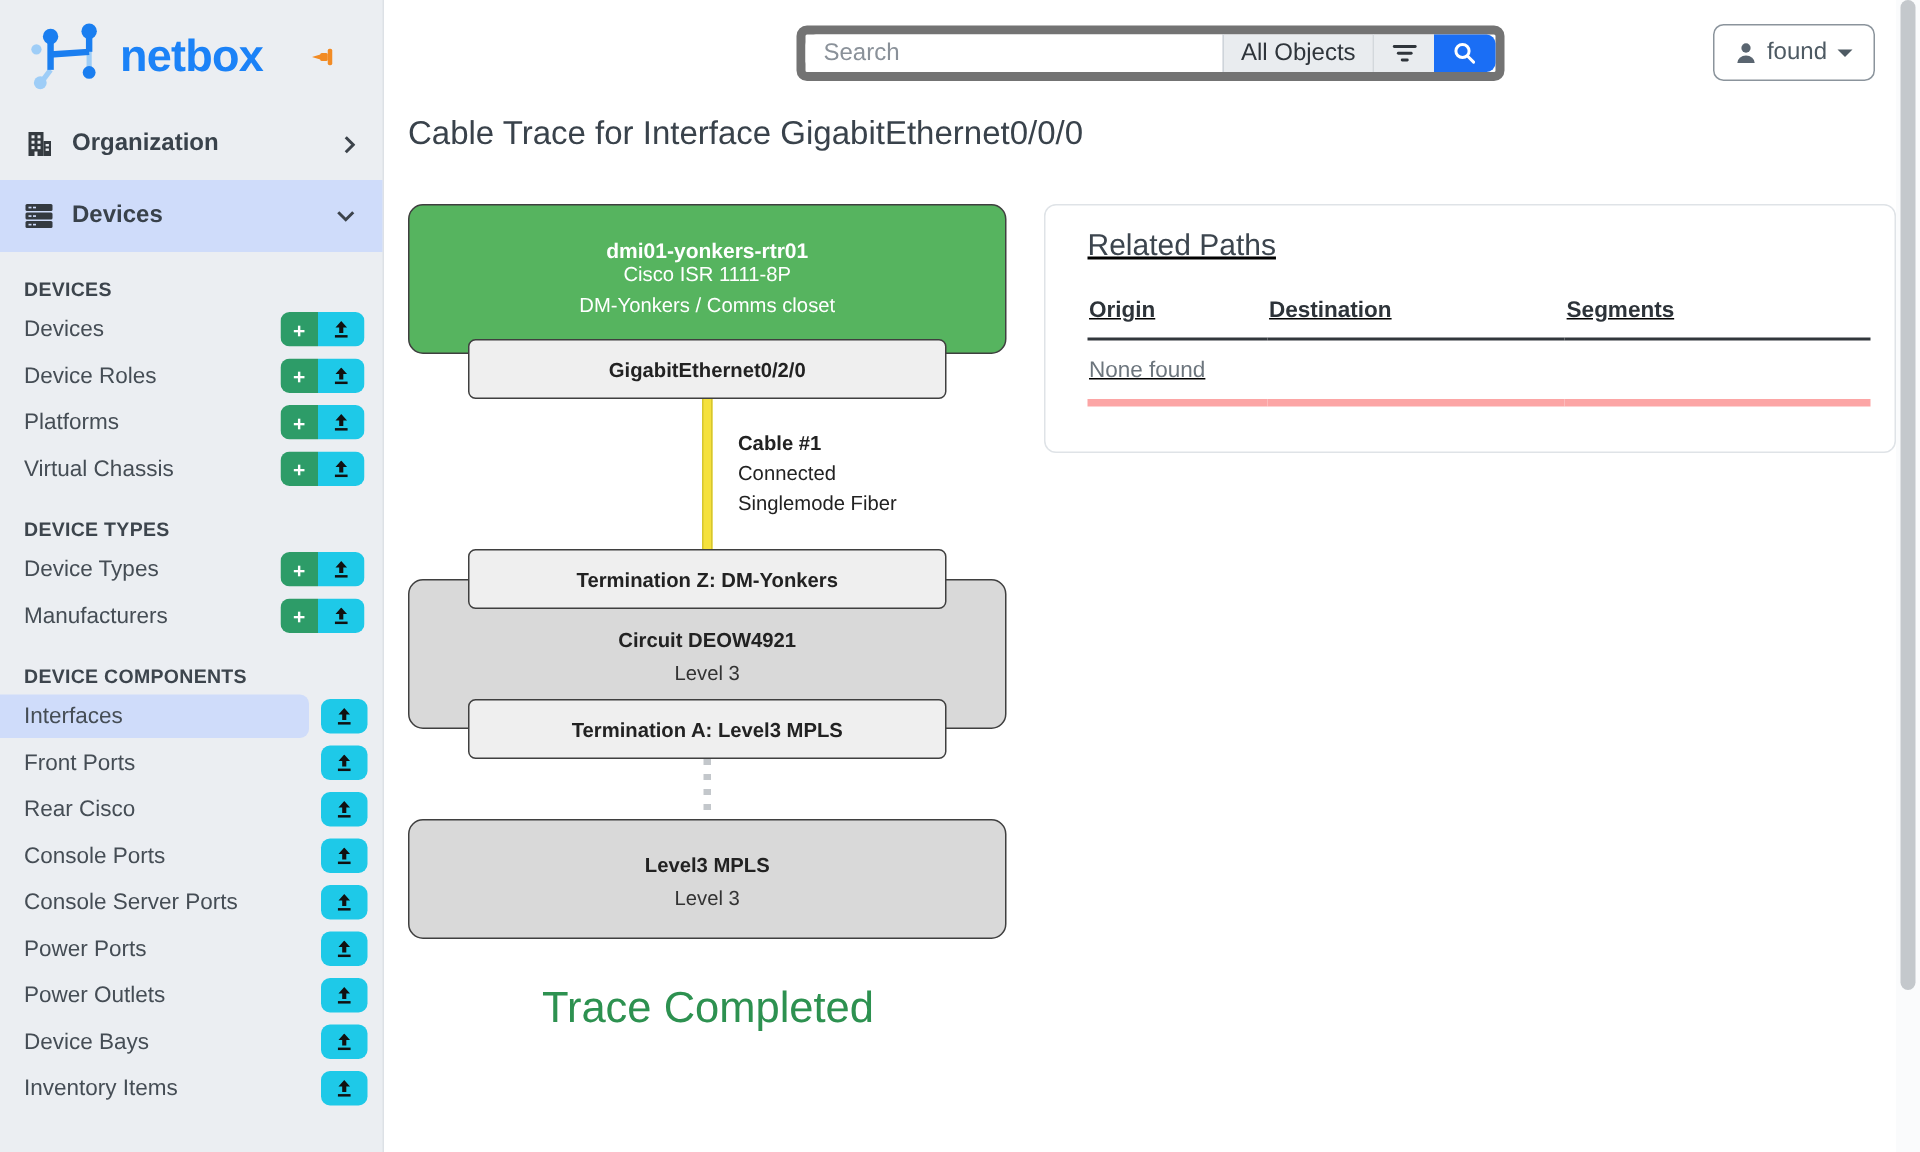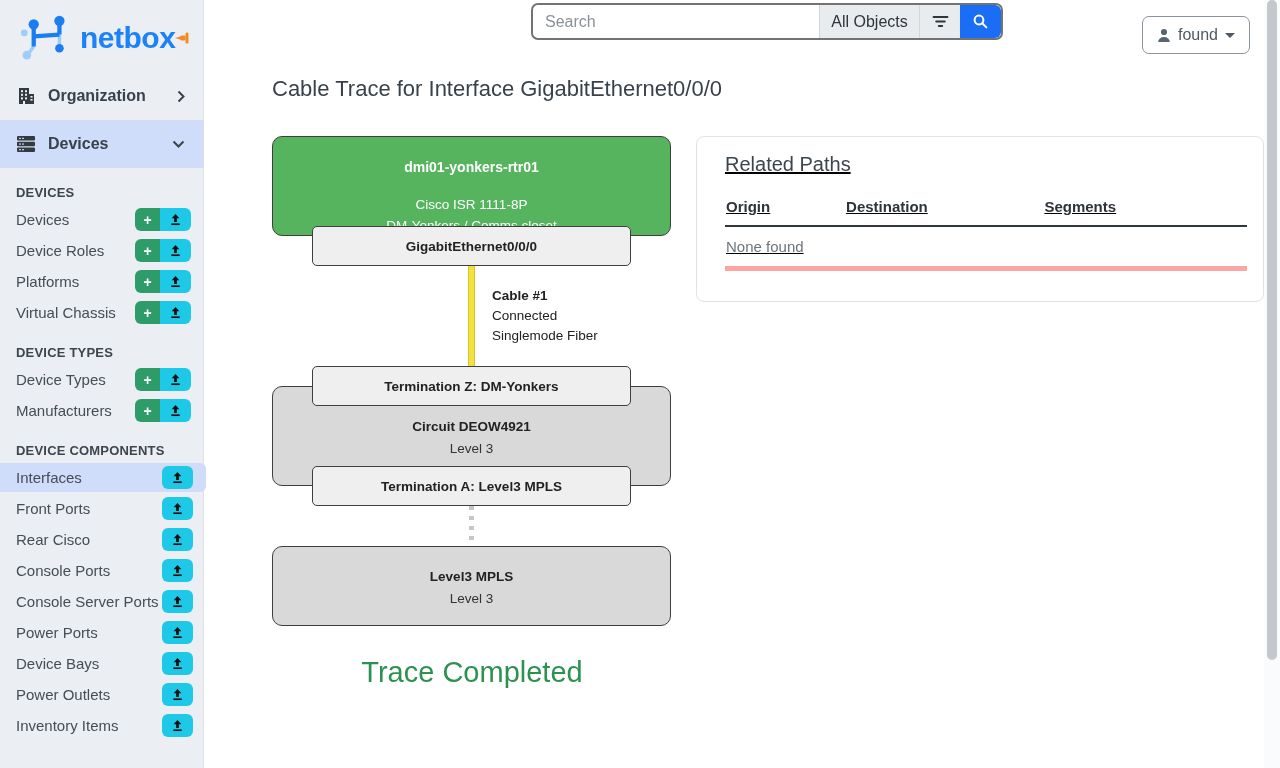--- a/index.html
+++ b/index.html
@@ -1,57 +1,57 @@
 <!DOCTYPE html>
 <html><head>
 <meta charset="utf-8">
 <style>
   * { margin:0; padding:0; box-sizing:border-box; }
   html,body { width:1280px; height:768px; overflow:hidden; font-family:"Liberation Sans", sans-serif; background:#fff; }
 
   
-  .sidebar { position:fixed; left:0; top:0; width:204px; height:768px; background:#ebeef2; border-right:1px solid #dde1e6; z-index:5; }
+  .sidebar { position:fixed; left:0; top:0; width:256px; height:768px; background:#ebeef2; border-right:1px solid #dde1e6; z-index:5; }
   .logo-row { display:flex; align-items:center; padding:14px 16px 10px 16px; }
   .logo-text { font-size:30px; font-weight:700; color:#1b82f7; letter-spacing:-0.5px; margin-left:8px; }
   .pin-btn { margin-left:auto; margin-right:14px; cursor:pointer; }
   .nav-group { display:flex; align-items:center; height:48px; padding:0 18px 0 16px; cursor:pointer; }
   .nav-group.active { background:#cfdcfa; }
   .nav-group .glabel { font-size:16px; font-weight:700; color:#39424b; margin-left:12px; }
   .nav-group .chev { margin-left:auto; }
   .section-header { font-size:13px; font-weight:700; color:#3d454d; margin:17px 0 4px 16px; letter-spacing:0.2px; }
   .side-item { position:relative; height:31px; display:flex; align-items:center; }
   .side-item .pill { position:absolute; left:0; top:1px; height:29px; width:206px; background:#cfdcfa; border-radius:0 6px 6px 0; }
   .side-item .ilabel { position:relative; font-size:15px; color:#454d55; margin-left:16px; z-index:1; cursor:pointer; }
   .btn-group { position:absolute; right:12px; top:4px; display:flex; height:23px; border-radius:6px; overflow:hidden; }
   .btn-add { width:25px; background:#2d9c68; color:#fff; font-size:14px; font-weight:700; display:flex; align-items:center; justify-content:center; cursor:pointer; }
   .btn-import { width:31px; background:#1ec9e8; display:flex; align-items:center; justify-content:center; cursor:pointer; }
   .btn-import.solo { position:absolute; right:10px; top:4px; height:23px; border-radius:6px; }
 
   
   .content { position:absolute; left:256px; top:0; width:1008px; height:768px; background:#fff; }
   .topbar { position:relative; height:72px; }
-  .search-group { position:absolute; left:275px; top:3px; display:flex; width:472px; height:37px; border:2px solid #737373; border-radius:7px; background:#fff; }
+  .search-group { position:absolute; left:275px; top:17px; display:flex; width:472px; height:37px; border:6px solid #737373; border-radius:7px; background:#fff; }
   .search-input { flex:1; border:none; outline:none; font-size:16px; color:#495057; padding:0 12px; border-radius:7px 0 0 7px; }
   .search-input::placeholder { color:#8a9199; }
   .scope-seg { width:100px; background:#e9ecef; display:flex; align-items:center; justify-content:center; font-size:16px; color:#2f353b; border-left:1px solid #ced4da; cursor:pointer; }
   .filter-seg { width:41px; background:#e9ecef; display:flex; align-items:center; justify-content:center; border-left:1px solid #d3d8dc; cursor:pointer; }
   .search-btn { width:41px; background:#1a6ef5; border:none; border-radius:0 6px 6px 0; display:flex; align-items:center; justify-content:center; cursor:pointer; }
   .account-btn { position:absolute; right:14px; top:16px; height:38px; display:flex; align-items:center; gap:7px; padding:0 14px; border:1px solid #8b949c; border-radius:7px; background:#fff; font-size:16px; color:#4e5a63; cursor:pointer; }
   .caret-down { width:0; height:0; border-left:5px solid transparent; border-right:5px solid transparent; border-top:5px solid #4e5a63; }
 
   
   .page-title { font-size:22px; font-weight:400; color:#39424b; margin:4px 0 34px 16px; }
   .columns { display:flex; gap:24px; align-items:flex-start; margin-left:16px; }
   .trace-col { width:400px; flex:none; }
 
   
   .diagram { position:relative; width:400px; height:490px; }
   .node { position:absolute; border:1px solid #3f3f3f; text-align:center; }
   .device-box { left:0; top:0; width:399px; height:100px; background:#56b45f; border-radius:10px; color:#fff; padding-top:22px; }
-  .device-box .l1 { font-size:14px; font-weight:700; margin-bottom:22px; }
+  .device-box .l1 { font-size:14px; font-weight:700; margin-bottom:0; }
   .device-box .l2, .device-box .l3 { font-size:13.5px; margin-bottom:6px; }
   .small-box { left:40px; width:319px; height:40px; background:#efefef; border-radius:5px; display:flex; align-items:center; justify-content:center; font-size:13.5px; font-weight:700; color:#222; z-index:3; }
   .iface-box { top:90px; }
   .termz-box { top:230px; }
   .terma-box { top:330px; }
   .big-gray { left:0; width:399px; background:#d9d9d9; border-radius:10px; z-index:2; color:#222; }
   .circuit-box { top:250px; height:100px; padding-top:32px; }
   .provider-box { top:410px; height:80px; padding-top:22px; }
   .big-gray .b1 { font-size:13.5px; font-weight:700; margin-bottom:7px; }
   .big-gray .b2 { font-size:13.5px; color:#333; }
@@ -293,30 +293,30 @@
   <div class="side-item">
     <span class="ilabel">Power Ports</span>
     <span class="btn-import solo">
         <svg width="11" height="12" viewBox="0 0 12 13">
           <path d="M6 0 L10.2 4.6 H7.5 V8.6 H4.5 V4.6 H1.8 Z" fill="#111"></path>
           <rect x="1.4" y="10.2" width="9.2" height="1.8" fill="#111"></rect>
         </svg>
       </span>
   </div>
   <div class="side-item">
+    <span class="ilabel">Power Outlets</span>
+    <span class="btn-import solo">
+        <svg width="11" height="12" viewBox="0 0 12 13">
+          <path d="M6 0 L10.2 4.6 H7.5 V8.6 H4.5 V4.6 H1.8 Z" fill="#111"></path>
+          <rect x="1.4" y="10.2" width="9.2" height="1.8" fill="#111"></rect>
+        </svg>
+      </span>
+  </div>
+  <div class="side-item">
     <span class="ilabel">Device Bays</span>
-    <span class="btn-import solo">
-        <svg width="11" height="12" viewBox="0 0 12 13">
-          <path d="M6 0 L10.2 4.6 H7.5 V8.6 H4.5 V4.6 H1.8 Z" fill="#111"></path>
-          <rect x="1.4" y="10.2" width="9.2" height="1.8" fill="#111"></rect>
-        </svg>
-      </span>
-  </div>
-  <div class="side-item">
-    <span class="ilabel">Power Outlets</span>
     <span class="btn-import solo">
         <svg width="11" height="12" viewBox="0 0 12 13">
           <path d="M6 0 L10.2 4.6 H7.5 V8.6 H4.5 V4.6 H1.8 Z" fill="#111"></path>
           <rect x="1.4" y="10.2" width="9.2" height="1.8" fill="#111"></rect>
         </svg>
       </span>
   </div>
   <div class="side-item">
     <span class="ilabel">Inventory Items</span>
     <span class="btn-import solo">
@@ -370,21 +370,21 @@
 
     <div class="trace-col">
       <div class="diagram">
 
         <div class="node device-box">
           <div class="l1">dmi01-yonkers-rtr01</div>
           <div class="l2">Cisco ISR 1111-8P</div>
           <div class="l3">DM-Yonkers / Comms closet</div>
         </div>
 
-        <div class="node small-box iface-box">GigabitEthernet0/0/0</div>
+        <div class="node small-box iface-box">GigabitEthernet0/2/0</div>
 
         <div class="cable-line"></div>
 
         <div class="cable-label">
           <div class="c1">Cable #1</div>
           <div>Connected</div>
           <div>Singlemode Fiber</div>
         </div>
 
         <div class="node small-box termz-box">Termination Z: DM-Yonkers</div>

